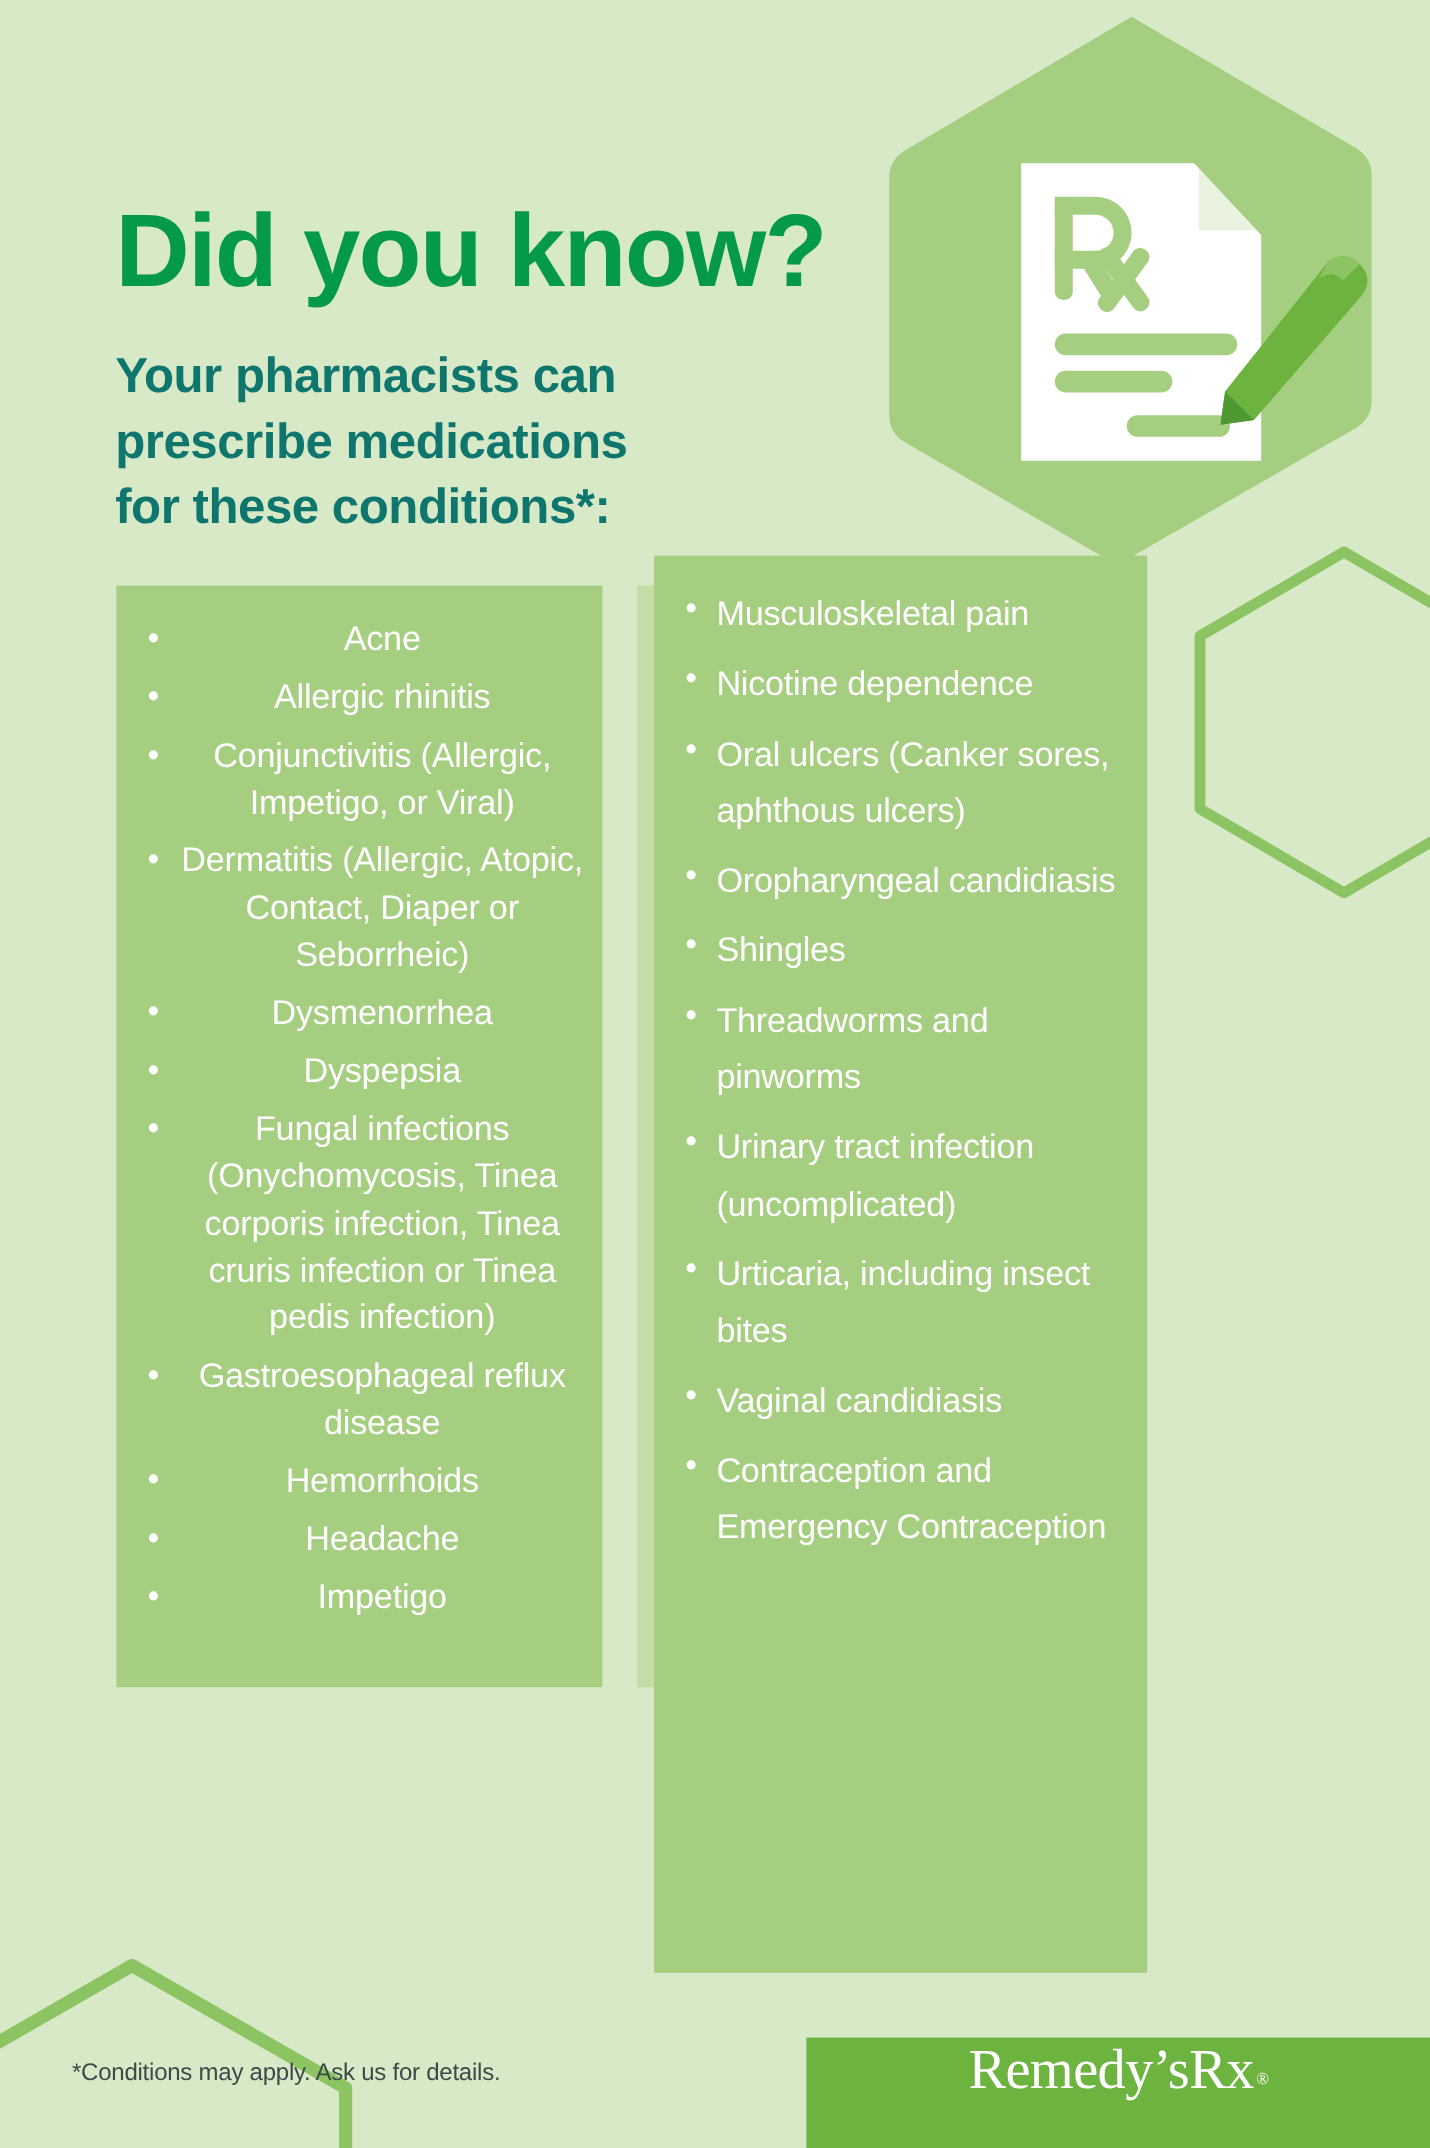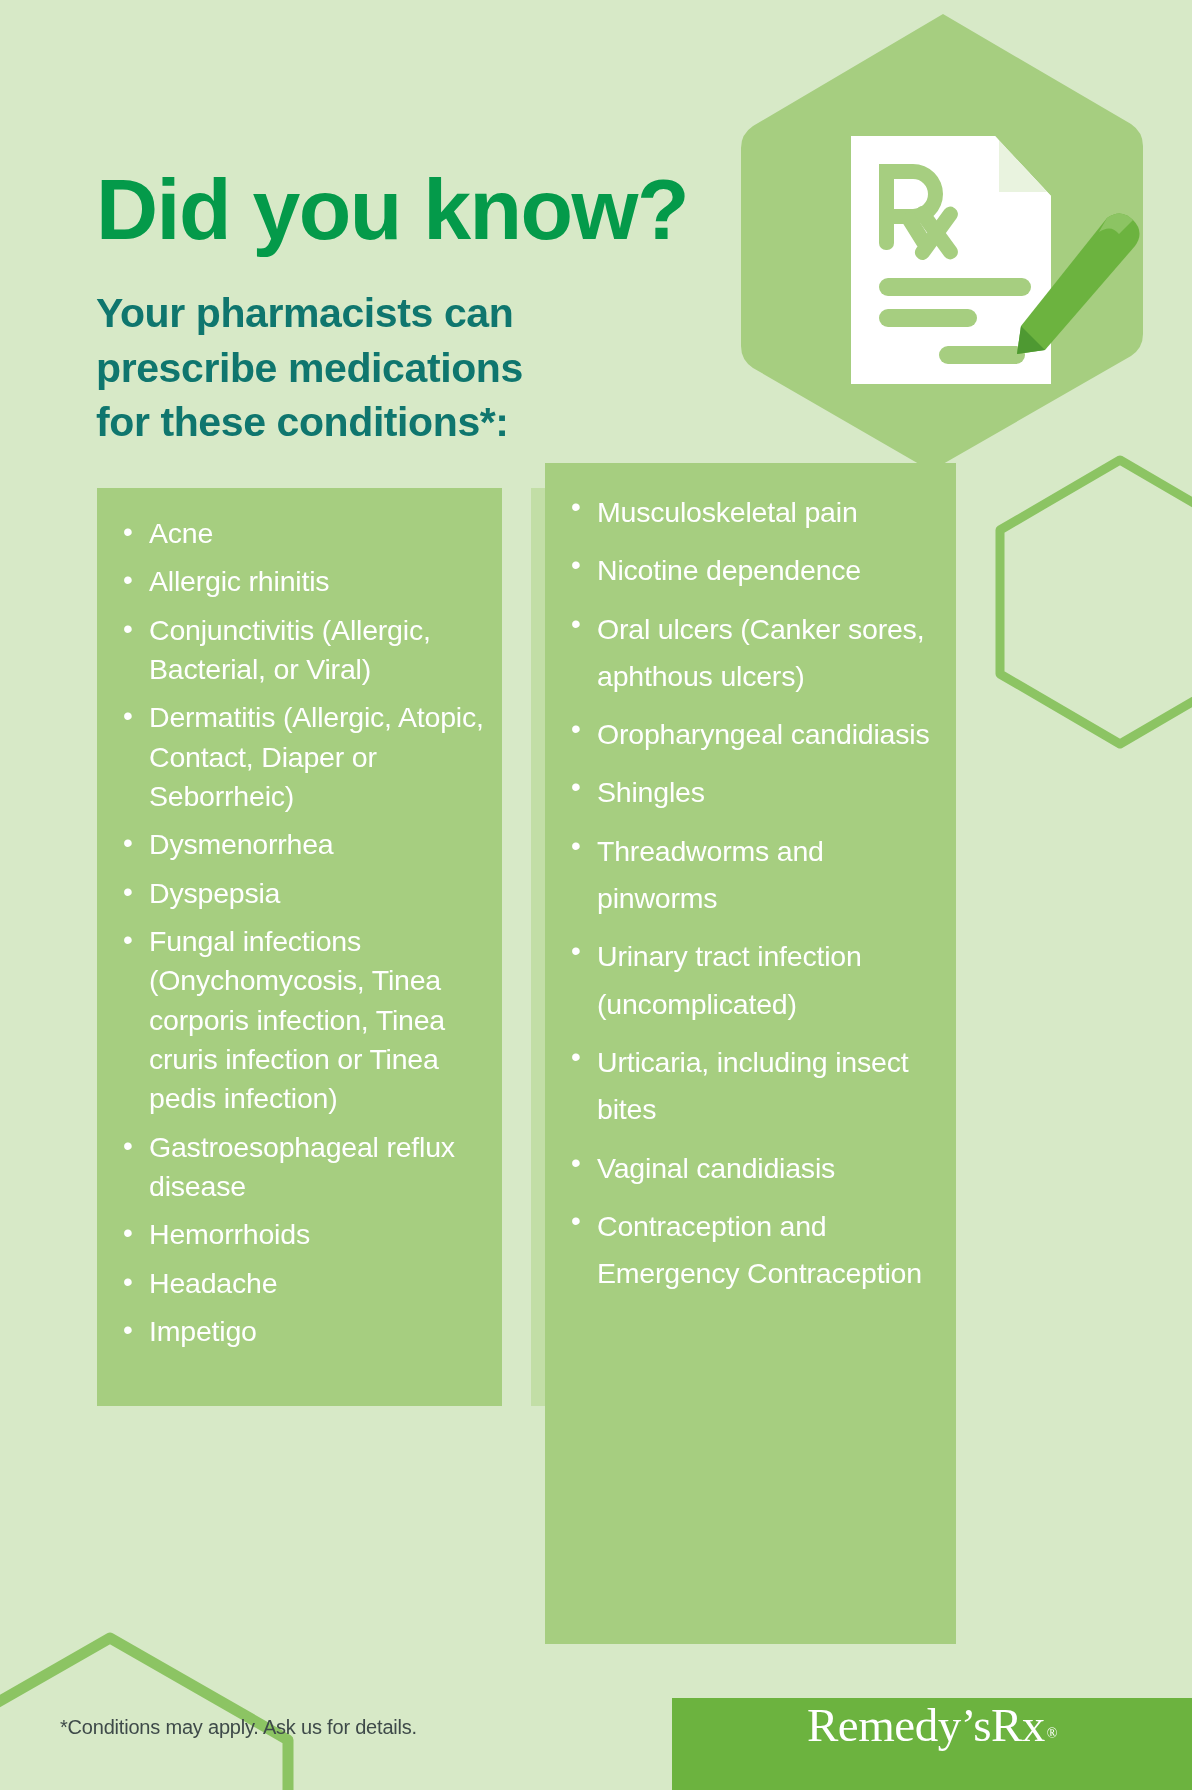--- a/index.html
+++ b/index.html
@@ -75,20 +75,21 @@
   
   .card {
     position: absolute;
     background: #a6ce80;
   }
   .card-left {
     left: 97px;
     top: 488px;
     width: 405px;
     height: 918px;
+    text-align: center;
   }
   .card-right {
     left: 545px;
     top: 463px;
     width: 411px;
     height: 1181px;
   }
   .card-right-shadow {
     left: 531px;
     top: 488px;
@@ -203,21 +204,21 @@
   <div class="subhead">
     <span class="line">Your pharmacists can</span>
     <span class="line">prescribe medications</span>
     <span class="line">for these conditions*:</span>
   </div>
 
   <div class="card card-left">
     <ul class="cond-list" id="list-left">
         <li>Acne</li>
         <li>Allergic rhinitis</li>
-        <li>Conjunctivitis (Allergic, Bacterial, or Viral)</li>
+        <li>Conjunctivitis (Allergic, Impetigo, or Viral)</li>
         <li>Dermatitis (Allergic, Atopic, Contact, Diaper or Seborrheic)</li>
         <li>Dysmenorrhea</li>
         <li>Dyspepsia</li>
         <li>Fungal infections (Onychomycosis, Tinea corporis infection, Tinea cruris infection or Tinea pedis infection)</li>
         <li>Gastroesophageal reflux disease</li>
         <li>Hemorrhoids</li>
         <li>Headache</li>
         <li>Impetigo</li>
       </ul>
   </div>

